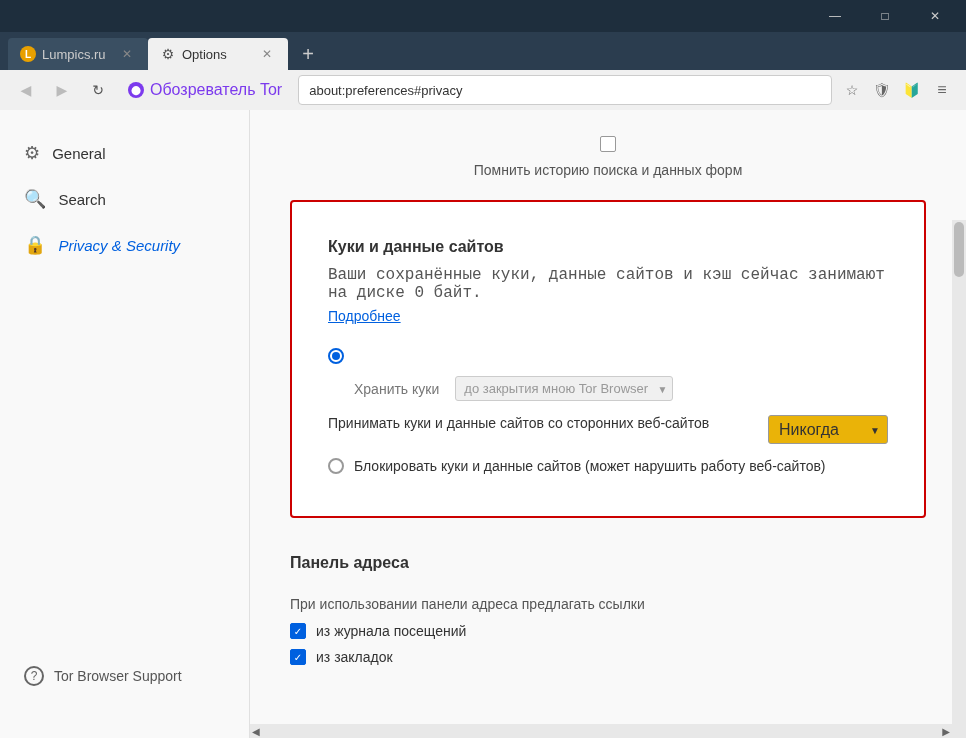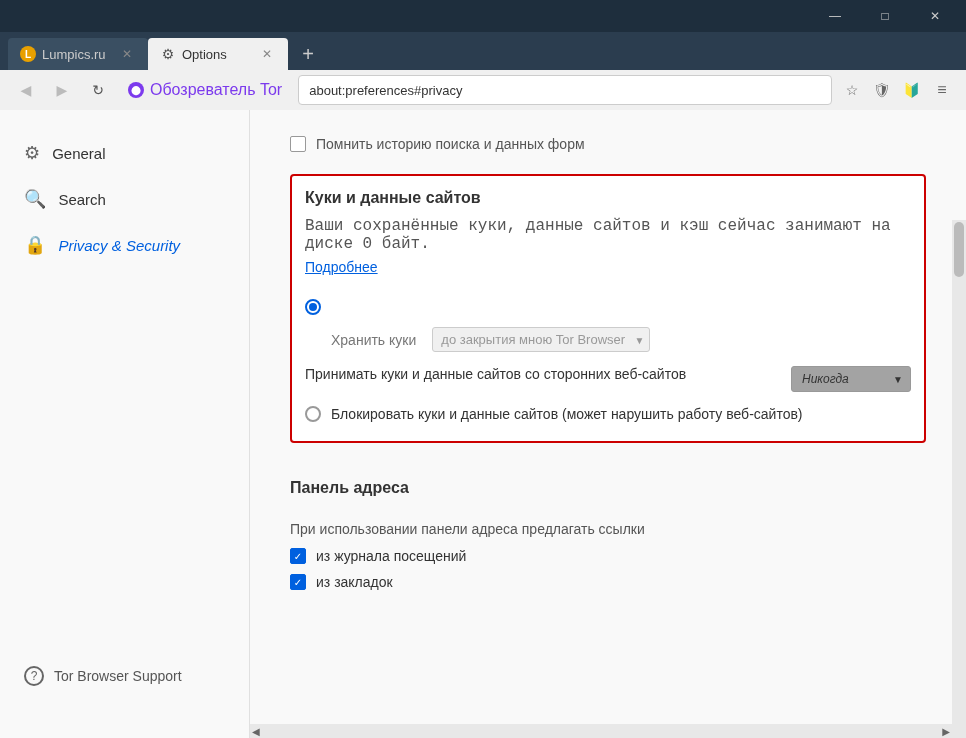--- a/index.html
+++ b/index.html
@@ -42,41 +42,41 @@
     .sidebar-item { display: flex; align-items: center; gap: 12px; padding: 12px 24px; cursor: pointer; color: #333; font-size: 15px; }
     .sidebar-item.active { color: #0060df; }
     .sidebar-icon { font-size: 18px; color: #666; }
     .sidebar-icon.lock { color: #0060df; }
 
     
     .main-panel { flex: 1; background: #f9f9f9; padding: 0 40px 20px 40px; overflow-y: auto; position: relative; }
 
     
     .history-section { padding-top: 20px; }
-    .history-check { display: flex; align-items: center; gap: 10px; padding: 6px 0; color: #555; font-size: 14px; }
+    .history-check { display: flex; align-items: center; gap: 10px; padding: 6px 0; color: #555; font-size: 14px; flex-direction: column; }
     .checkbox { width: 16px; height: 16px; border: 1px solid #999; border-radius: 2px; display: flex; align-items: center; justify-content: center; background: white; }
 
     
-    .cookie-box { border: 2px solid #cc0000; border-radius: 4px; padding: 13px; margin: 16px 0; background: white; }
+    .cookie-box { border: 2px solid #cc0000; border-radius: 4px; padding: 36px; margin: 16px 0; background: white; }
     .cookie-title { font-size: 16px; font-weight: bold; color: #333; margin-bottom: 10px; }
     .cookie-desc { font-size: 16px; color: #555; margin-bottom: 6px; font-family: Liberation Mono, monospace; }
     .cookie-link { color: #0060df; text-decoration: underline; cursor: pointer; font-size: 14px; margin-bottom: 18px; display: block; }
     .radio-item { display: flex; align-items: center; gap: 10px; padding: 6px 0; font-size: 14px; color: #333; }
     .radio-circle { width: 16px; height: 16px; border-radius: 50%; border: 2px solid #999; background: white; flex-shrink: 0; }
     .radio-circle.selected { border-color: #0060df; background: white; position: relative; }
     .radio-circle.selected::after { content: ''; width: 8px; height: 8px; border-radius: 50%; background: #0060df; position: absolute; top: 2px; left: 2px; }
 
     .keep-cookies-row { display: flex; align-items: center; gap: 16px; padding: 6px 0 6px 26px; font-size: 14px; color: #333; }
     .keep-label { color: #777; }
     .keep-dropdown { background: #f0f0f0; border: 1px solid #ccc; border-radius: 3px; padding: 4px 24px 4px 8px; font-size: 13px; color: #999; cursor: pointer; appearance: none; -webkit-appearance: none; }
     .keep-dropdown-wrap { position: relative; display: inline-block; }
     .keep-dropdown-wrap::after { content: '▼'; font-size: 10px; position: absolute; right: 6px; top: 50%; transform: translateY(-50%); color: #999; pointer-events: none; }
 
     .third-party-row { display: flex; align-items: flex-start; justify-content: space-between; padding: 8px 0; font-size: 14px; color: #333; }
-    .nikogda-dropdown { background: #a3a3a3; border: 1px solid #999; border-radius: 3px; padding: 5px 28px 5px 10px; font-size: 12px; color: #333; cursor: pointer; appearance: none; -webkit-appearance: none; min-width: 120px; font-style: italic; }
+    .nikogda-dropdown { background: #eab308; border: 1px solid #999; border-radius: 3px; padding: 5px 28px 5px 10px; font-size: 16px; color: #333; cursor: pointer; appearance: none; -webkit-appearance: none; min-width: 120px; }
     .nikogda-wrap { position: relative; display: inline-block; }
     .nikogda-wrap::after { content: '▼'; font-size: 10px; position: absolute; right: 8px; top: 50%; transform: translateY(-50%); color: #333; pointer-events: none; }
 
     
     .addr-section { padding: 20px 0 0 0; }
     .addr-title { font-size: 16px; font-weight: bold; color: #333; margin-bottom: 24px; }
     .addr-link { color: #0060df; font-size: 14px; margin-bottom: 6px; display: block; }
     .check-item { display: flex; align-items: center; gap: 10px; padding: 5px 0; font-size: 14px; color: #333; }
     .checked-box { width: 16px; height: 16px; border: 1px solid #0060df; background: #0060df; border-radius: 2px; display: flex; align-items: center; justify-content: center; color: white; font-size: 10px; }
 

